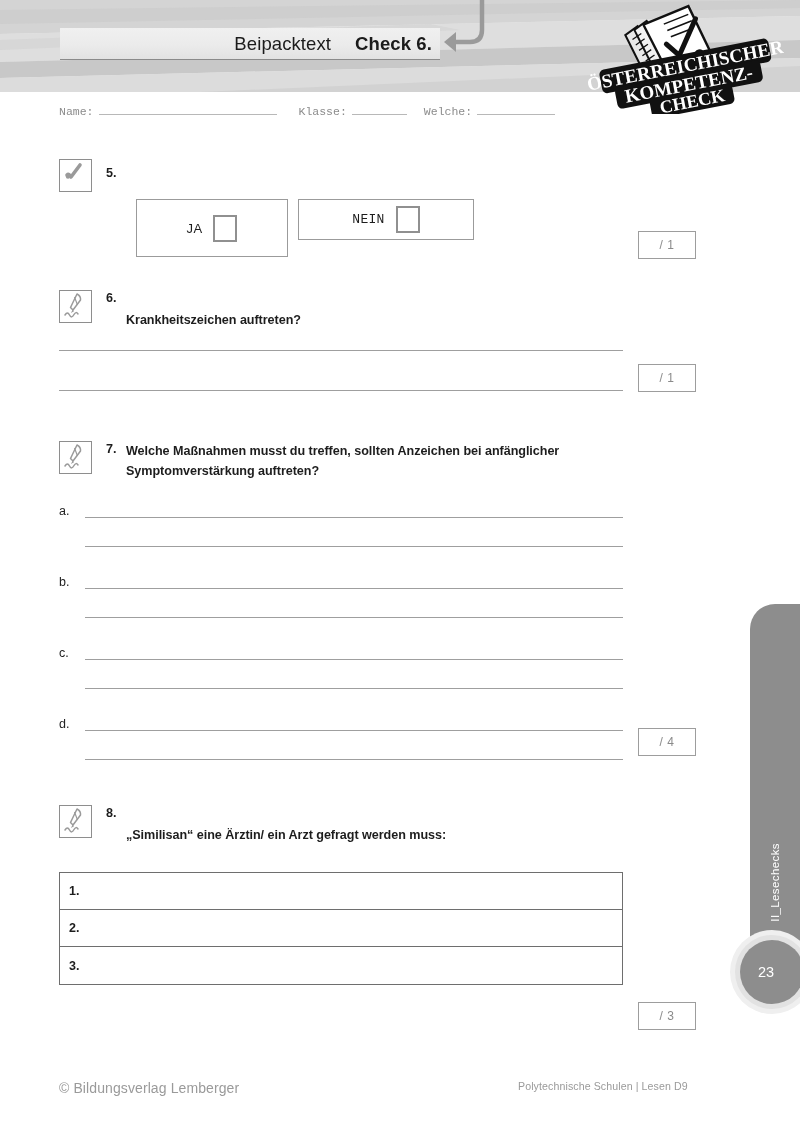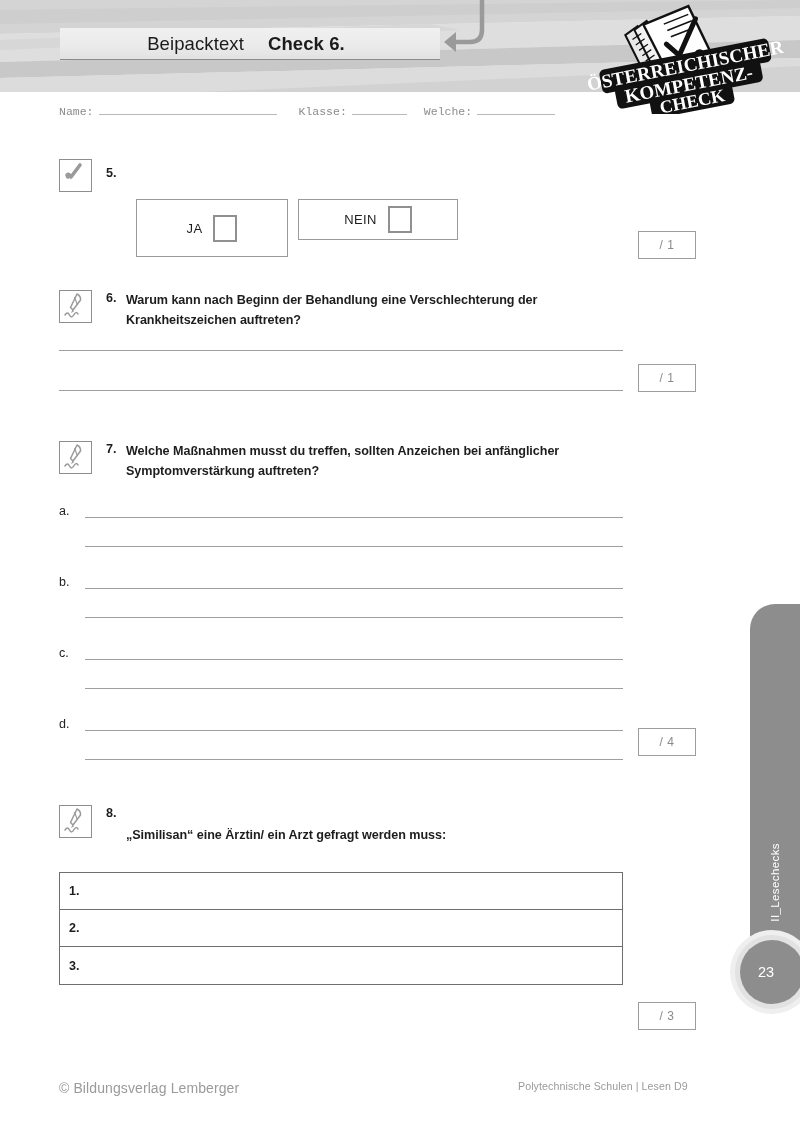--- a/index.html
+++ b/index.html
@@ -31,21 +31,21 @@
     background:linear-gradient(180deg,#f0f0f0 0%,#ebebeb 55%,#e2e2e2 100%);
     border-bottom:1px solid #8a8a8a;
     box-sizing:border-box;
   }
   .title-text{
     position:absolute;
     left:60px; top:28px;
     width:380px; height:32px;
     display:flex;
     align-items:center;
-    justify-content:center;
+    justify-content:flex-end;
     padding-right:8px;
     box-sizing:border-box;
     font-size:18.5px;
     color:#1b1b1b;
     letter-spacing:.1px;
     white-space:nowrap;
   }
   .title-text .t1{font-weight:400;}
   .title-text .t2{font-weight:700;margin-left:24px;}
 
@@ -344,38 +344,38 @@
       <path d="M7,15 Q9,13 11,17 L20,5" fill="none" stroke="#9a9a9a" stroke-width="3.6" stroke-linecap="round" stroke-linejoin="round"></path>
       <circle cx="8" cy="16.5" r="2.2" fill="#9a9a9a"></circle>
     </svg>
   </div>
   <div class="q-num" style="left:106px; top:166px;">5.</div>
 
   <div class="choice" style="left:136px; top:199px; width:152px; height:58px;">
     <span class="clabel">JA</span>
     <span class="cbox"></span>
   </div>
-  <div class="choice" style="left:298px; top:199px; width:160px; height:41px;">
+  <div class="choice" style="left:298px; top:199px; width:176px; height:41px;font-family:Liberation Mono, monospace;">
     <span class="clabel">NEIN</span>
     <span class="cbox"></span>
   </div>
 
   <div class="score" style="left:638px; top:231px;">/ 1</div>
 
   <div class="q-icon" style="left:59px; top:290px;">
     <svg width="30" height="30" viewBox="0 0 30 30" xmlns="http://www.w3.org/2000/svg">
       <path d="M17,3 Q21,5 20.5,9 L13,19 L10.5,16.5 Z" fill="#fff" stroke="#9a9a9a" stroke-width="1.5" stroke-linejoin="round"></path>
       <line x1="14.5" y1="6" x2="17.5" y2="14" stroke="#9a9a9a" stroke-width="1.1"></line>
       <path d="M12.6,18.6 L11,22 L14,20.2 Z" fill="#9a9a9a"></path>
       <path d="M5,24 q2.5,-4 4.5,0 q2,4 4.5,-0.5 q2,-3.5 4,-0.5" fill="none" stroke="#9a9a9a" stroke-width="1.5" stroke-linecap="round"></path>
     </svg>
   </div>
   <div class="q-num" style="left:106px; top:291px;">6.</div>
   <div class="q-text" style="left:126px; top:291px; width:530px;">
-    <span>Warum kann nach Beginn der Behandlung eine Verschlechterung der</span><br>
+    <br>
     <span>Krankheitszeichen auftreten?</span>
   </div>
 
   <div class="aline" style="left:59px; top:350px; width:564px;"></div>
   <div class="aline" style="left:59px; top:390px; width:564px;"></div>
   <div class="score" style="left:638px; top:364px;">/ 1</div>
 
   <div class="q-icon" style="left:59px; top:441px;">
     <svg width="30" height="30" viewBox="0 0 30 30" xmlns="http://www.w3.org/2000/svg">
       <path d="M17,3 Q21,5 20.5,9 L13,19 L10.5,16.5 Z" fill="#fff" stroke="#9a9a9a" stroke-width="1.5" stroke-linejoin="round"></path>

